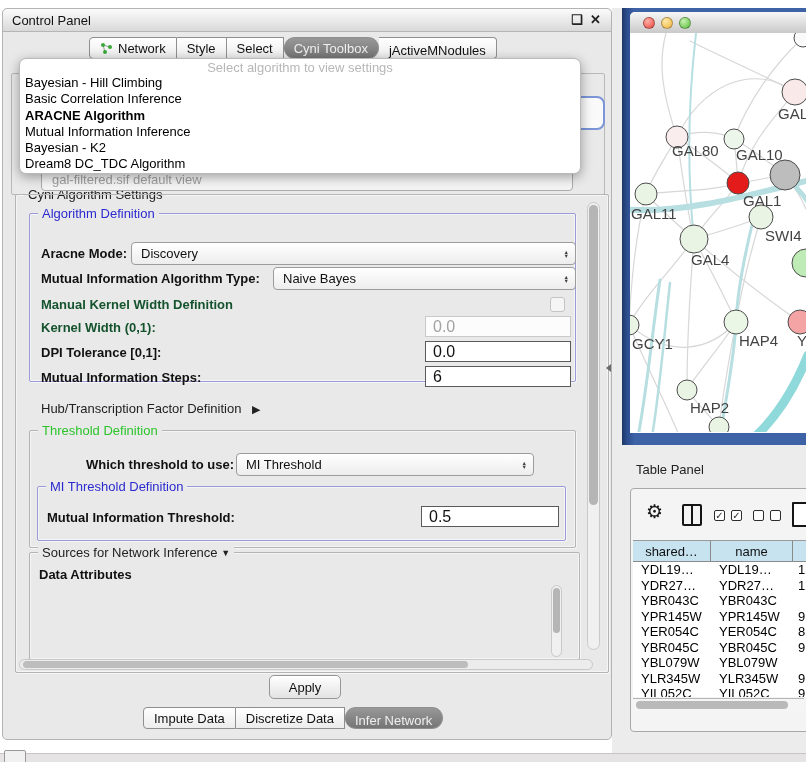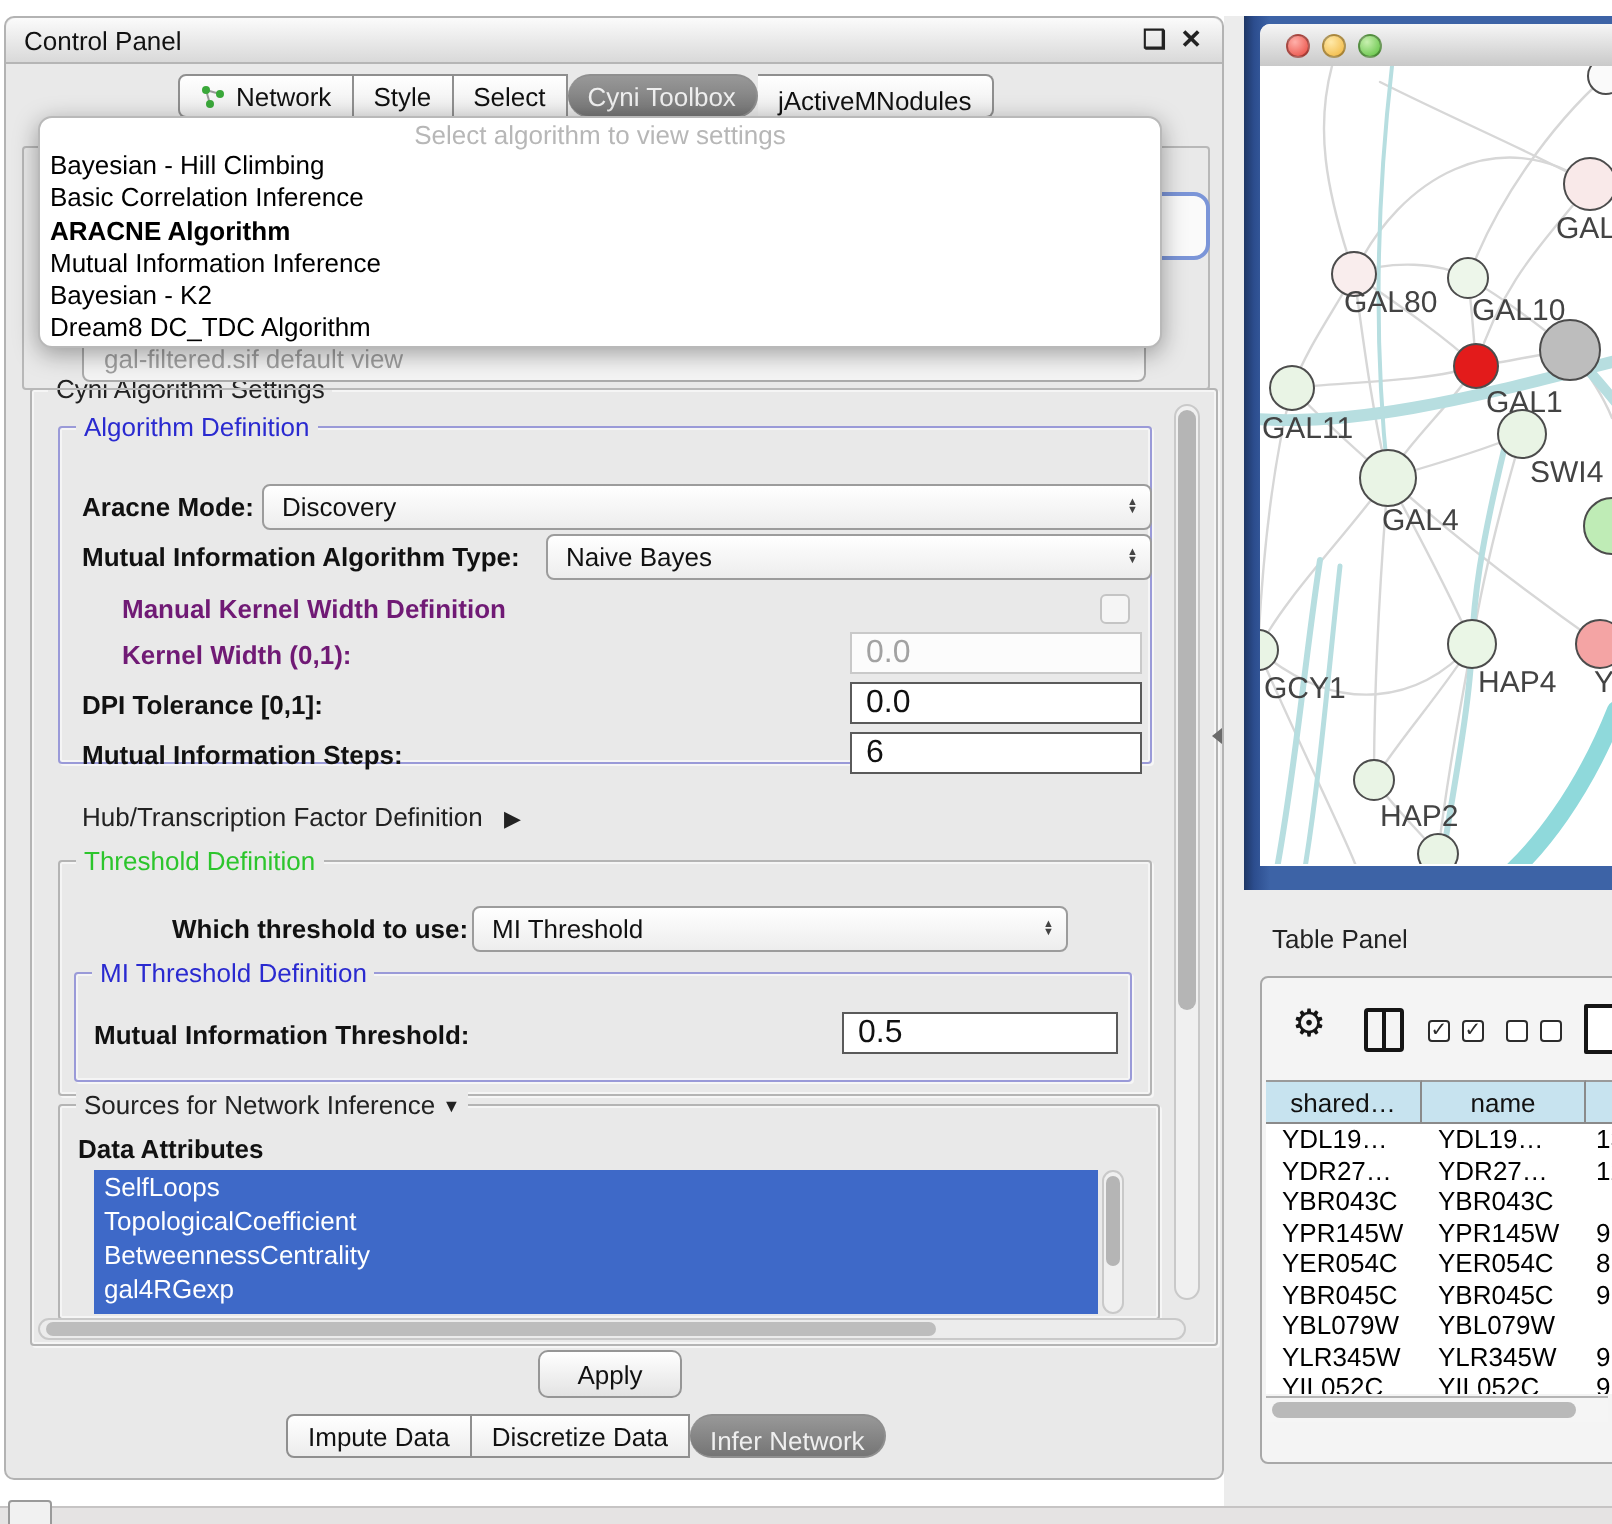--- a/index.html
+++ b/index.html
@@ -46,21 +46,21 @@
   
   .group{position:absolute;border:1px solid #b4b4b4;border-radius:2px;
     box-shadow:inset 0 0 0 1px rgba(255,255,255,.55),1px 1px 0 rgba(255,255,255,.6);}
   .group.blue{border-color:#9a9ad8;}
   .gtitle{position:absolute;top:-8px;left:8px;background:#e9e9e9;padding:0 4px;font-size:13px;
     color:#222;white-space:nowrap;}
   .gtitle.t-blue{color:#2a2ad0;}
   .gtitle.t-green{color:#2cc52c;}
 
   .lbl{position:absolute;font-size:13px;font-weight:bold;color:#111;white-space:nowrap;}
-  .lbl.dis{color:#701a75;margin-left:20px;}
+  .lbl.dis{color:#14532d;}
   .lbl.plain{font-weight:normal;color:#222;}
 
   .combo{position:absolute;background:linear-gradient(#ffffff,#ededed);border:1px solid #9c9c9c;
     border-radius:4px;display:flex;align-items:center;padding:0 20px 0 9px;box-sizing:border-box;
     font-size:13px;color:#111;}
   .combo .arr{position:absolute;right:6px;top:50%;transform:translateY(-50%);display:flex;
     flex-direction:column;align-items:center;color:#444;}
   .combo .arr i{font-style:normal;font-size:5.5px;line-height:4.5px;}
 
   .field{position:absolute;background:#fff;border:1px solid #5a5a5a;font-size:16px;color:#111;
@@ -263,26 +263,20 @@
     <span>0.5</span>
   </div>
 
   <div class="group" style="left:26px;top:543px;width:549px;height:106px;">
     <div class="gtitle">
       <span>Sources for Network Inference</span>
       <span class="sarrow">▼</span>
     </div>
   </div>
   <div class="lbl" style="left:36px;top:558px;">Data Attributes</div>
-  <div class="abs" id="attr-list">
-      <div class="attr-item">SelfLoops</div>
-      <div class="attr-item">TopologicalCoefficient</div>
-      <div class="attr-item">BetweennessCentrality</div>
-      <div class="attr-item">gal4RGexp</div>
-    </div>
   <div class="vtrack" style="left:548px;top:576px;width:11px;height:72px;">
     <div class="vthumb" style="top:2px;height:45px;"></div>
   </div>
 
   <div class="htrack" style="left:16px;top:650px;width:574px;height:11px;">
     <div class="hthumb" style="left:3px;width:445px;"></div>
   </div>
 
   <div class="abs" id="apply-btn">
     <span>Apply</span>

